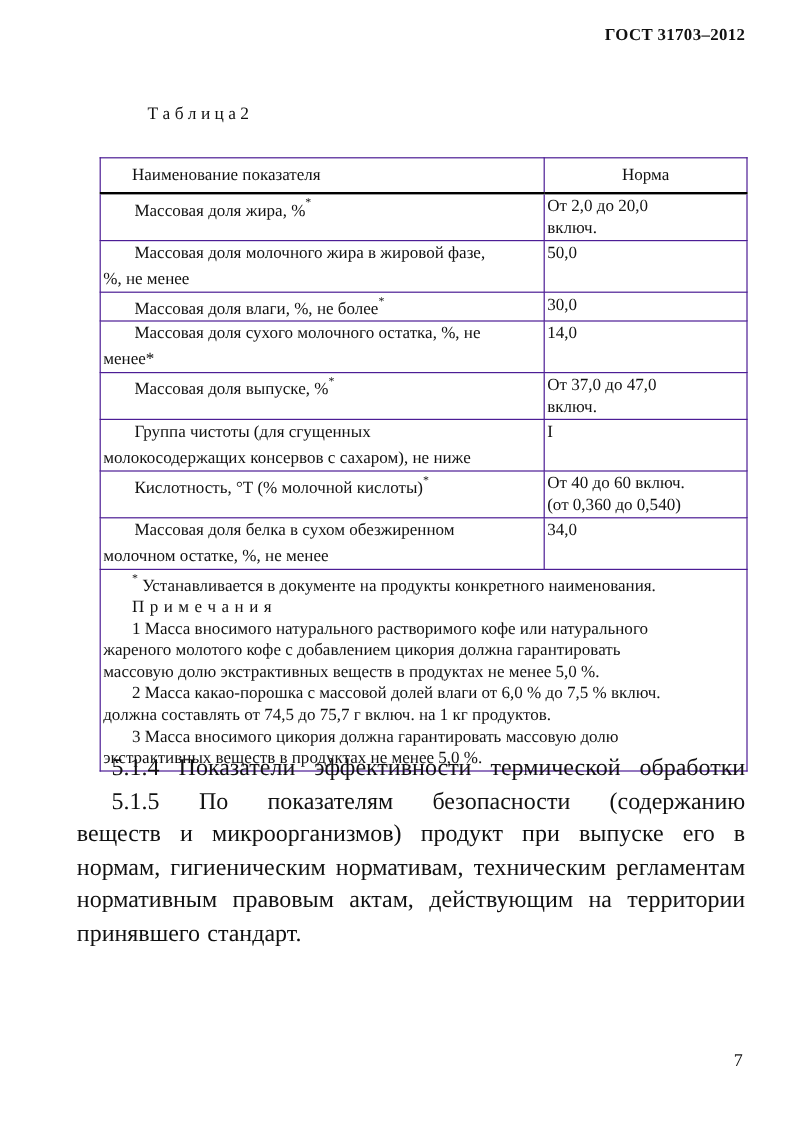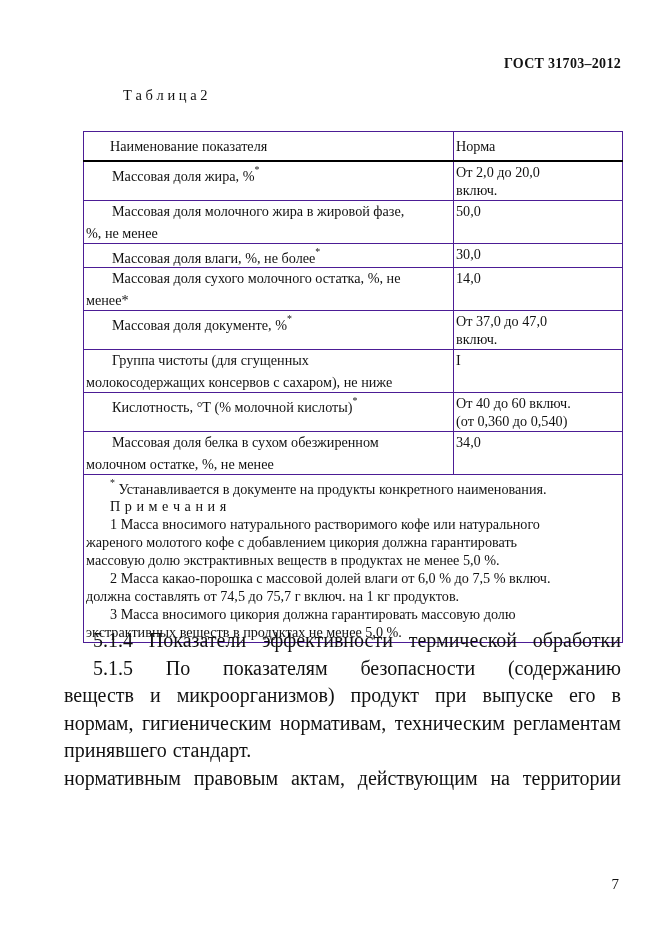--- a/index.html
+++ b/index.html
@@ -1,36 +1,36 @@
 <!DOCTYPE html>
 <html><head>
 <meta charset="utf-8">
 <style>
   html,body{margin:0;padding:0;background:#e8e8e8;}
   .page{
     position:relative;width:661px;height:936px;background:#ffffff;
     font-family:"Liberation Serif","DejaVu Serif",serif;color:#111;overflow:hidden;
   }
   .doc-number{
-    position:absolute;top:56px;right:40px;font-weight:bold;font-size:14px;letter-spacing:.3px;
+    position:absolute;top:22px;right:40px;font-weight:bold;font-size:14px;letter-spacing:.3px;
   }
   .table-caption{
     position:absolute;top:87px;left:123px;font-size:14.5px;
   }
   table.spec{
     position:absolute;top:131px;left:83px;width:539px;
     border-collapse:collapse;table-layout:fixed;
     font-size:14.2px;line-height:18px;
   }
   table.spec col.c1{width:370px;}
   table.spec col.c2{width:169px;}
   table.spec td{border:1px solid #4c1d95;padding:1px 2px;vertical-align:top;}
   table.spec thead td{padding:5px 2px;border-bottom:2px solid #000;}
   td.hname{padding-left:26px !important;}
-  td.hnorm{text-align:left;}
+  td.hnorm{text-align:center;}
   td.name{white-space:pre-line;text-indent:26px;}
   td.name .nm{text-indent:inherit;}
   td.val{text-align:left;vertical-align:bottom;white-space:pre-line;}
   sup.ast{font-size:70%;position:relative;top:-2px;}
   td.notes-cell{padding:2px 6px 4px 4px;line-height:18px;font-size:14.2px;}
   .footnote,.notes-title,.note{margin:0;}
   .footnote{text-indent:24px;}
   .notes-title{text-indent:24px;letter-spacing:.5px;}
   .note{white-space:pre-line;text-indent:24px;}
   .body-text{
@@ -82,21 +82,21 @@
       <tr>
         <td class="name"><span class="nm">Массовая доля влаги, %, не более</span><sup class="ast">*</sup></td>
         <td class="val">30,0</td>
       </tr>
       <tr>
         <td class="name"><span class="nm">Массовая доля сухого молочного остатка, %, не
 менее*</span><sup class="ast"></sup></td>
         <td class="val">14,0</td>
       </tr>
       <tr>
-        <td class="name"><span class="nm">Массовая доля документе, %</span><sup class="ast">*</sup></td>
+        <td class="name"><span class="nm">Массовая доля выпуске, %</span><sup class="ast">*</sup></td>
         <td class="val">От 37,0 до 47,0
 включ.</td>
       </tr>
       <tr>
         <td class="name"><span class="nm">Группа чистоты (для сгущенных
 молокосодержащих консервов с сахаром), не ниже</span><sup class="ast"></sup></td>
         <td class="val">I</td>
       </tr>
       <tr>
         <td class="name"><span class="nm">Кислотность, °Т (% молочной кислоты)</span><sup class="ast">*</sup></td>
@@ -124,19 +124,19 @@
         </td>
       </tr>
     </tfoot>
   </table>
 
   <div class="body-text">
     <div class="bodyline first">5.1.4 Показатели эффективности термической обработки должны</div>
     <div class="bodyline first">5.1.5 По показателям безопасности (содержанию потенциально опасных</div>
     <div class="bodyline">веществ и микроорганизмов) продукт при выпуске его в обращение</div>
     <div class="bodyline">нормам, гигиеническим нормативам, техническим регламентам или</div>
+    <div class="bodyline">нормативным правовым актам, действующим на территории государства,</div>
     <div class="bodyline last">принявшего стандарт.</div>
-    <div class="bodyline">нормативным правовым актам, действующим на территории государства,</div>
   </div>
 
   <div class="page-number">7</div>
 
 </div>
 
 </body></html>

